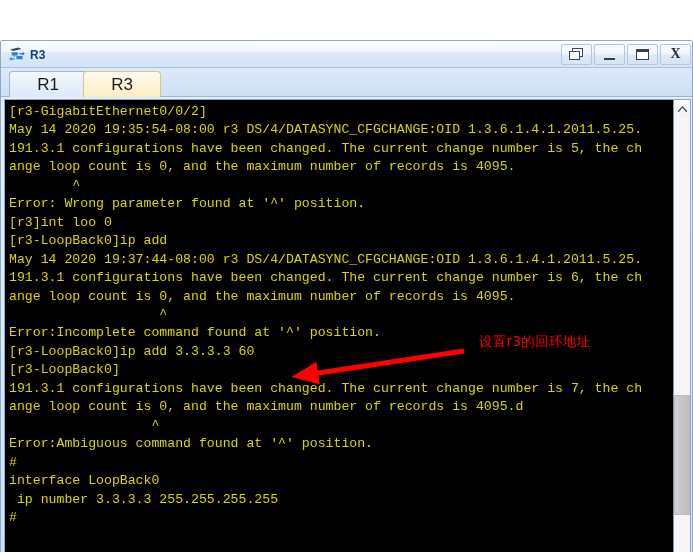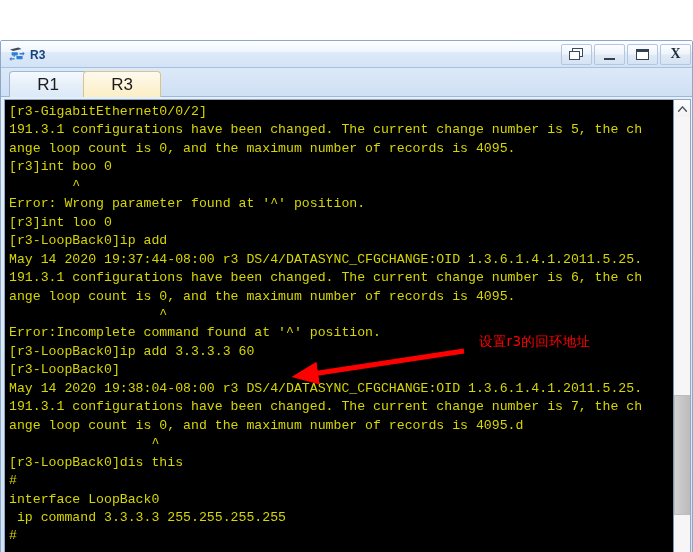--- a/index.html
+++ b/index.html
@@ -295,42 +295,41 @@
       <span>R1</span>
     </div>
     <div class="tab tab-r3">
       <span>R3</span>
     </div>
   </div>
 
   <div class="term-wrap">
     <div class="terminal" id="terminal" style="color: rgb(214, 214, 0); background: rgb(0, 0, 0);">
         <div class="term-line">[r3-GigabitEthernet0/0/2]</div>
+        <div class="term-line">May 14 2020 19:35:54-08:00 r3 DS/4/DATASYNC_CFGCHANGE:OID 1.3.6.1.4.1.2011.5.25.</div>
         <div class="term-line">191.3.1 configurations have been changed. The current change number is 5, the ch</div>
         <div class="term-line">ange loop count is 0, and the maximum number of records is 4095.</div>
-        <div class="term-line">[r3]int boo 0</div>
         <div class="term-line">        ^</div>
         <div class="term-line">Error: Wrong parameter found at '^' position.</div>
         <div class="term-line">[r3]int loo 0</div>
         <div class="term-line">[r3-LoopBack0]ip add</div>
         <div class="term-line">May 14 2020 19:37:44-08:00 r3 DS/4/DATASYNC_CFGCHANGE:OID 1.3.6.1.4.1.2011.5.25.</div>
         <div class="term-line">191.3.1 configurations have been changed. The current change number is 6, the ch</div>
         <div class="term-line">ange loop count is 0, and the maximum number of records is 4095.</div>
         <div class="term-line">                   ^</div>
         <div class="term-line">Error:Incomplete command found at '^' position.</div>
         <div class="term-line">[r3-LoopBack0]ip add 3.3.3.3 60</div>
         <div class="term-line">[r3-LoopBack0]</div>
-        <div class="term-line">May 14 2020 19:38:04-08:00 r3 DS/4/DATASYNC_CFGCHANGE:OID 1.3.6.1.4.1.2011.5.25.</div>
         <div class="term-line">191.3.1 configurations have been changed. The current change number is 7, the ch</div>
         <div class="term-line">ange loop count is 0, and the maximum number of records is 4095.d</div>
         <div class="term-line">                  ^</div>
-        <div class="term-line">[r3-LoopBack0]dis this</div>
+        <div class="term-line">Error:Ambiguous command found at '^' position.</div>
         <div class="term-line">#</div>
         <div class="term-line">interface LoopBack0</div>
-        <div class="term-line"> ip command 3.3.3.3 255.255.255.255</div>
+        <div class="term-line"> ip number 3.3.3.3 255.255.255.255</div>
         <div class="term-line">#</div>
       </div>
 
     <div class="scrollbar">
       <div class="sb-arrow up">
         <svg width="9" height="6" viewBox="0 0 9 6">
             <path d="M0.6 5.2 L4.5 0.9 L8.4 5.2" stroke="#49545f" stroke-width="1.4" fill="none" stroke-linecap="round"></path>
           </svg>
       </div>
       <div class="sb-track"></div>

